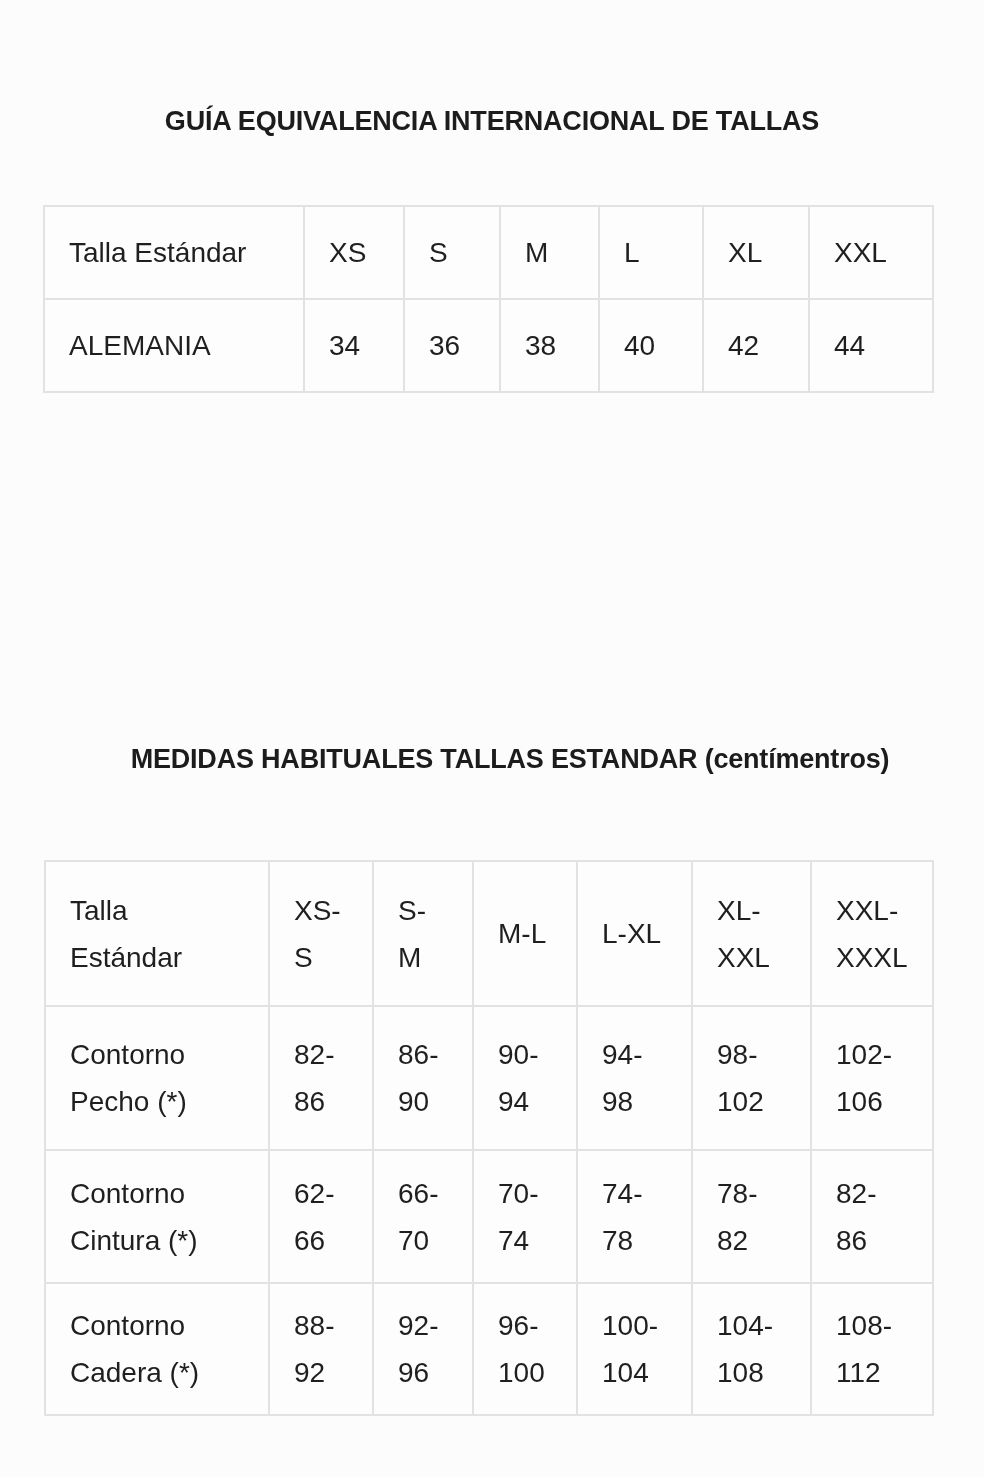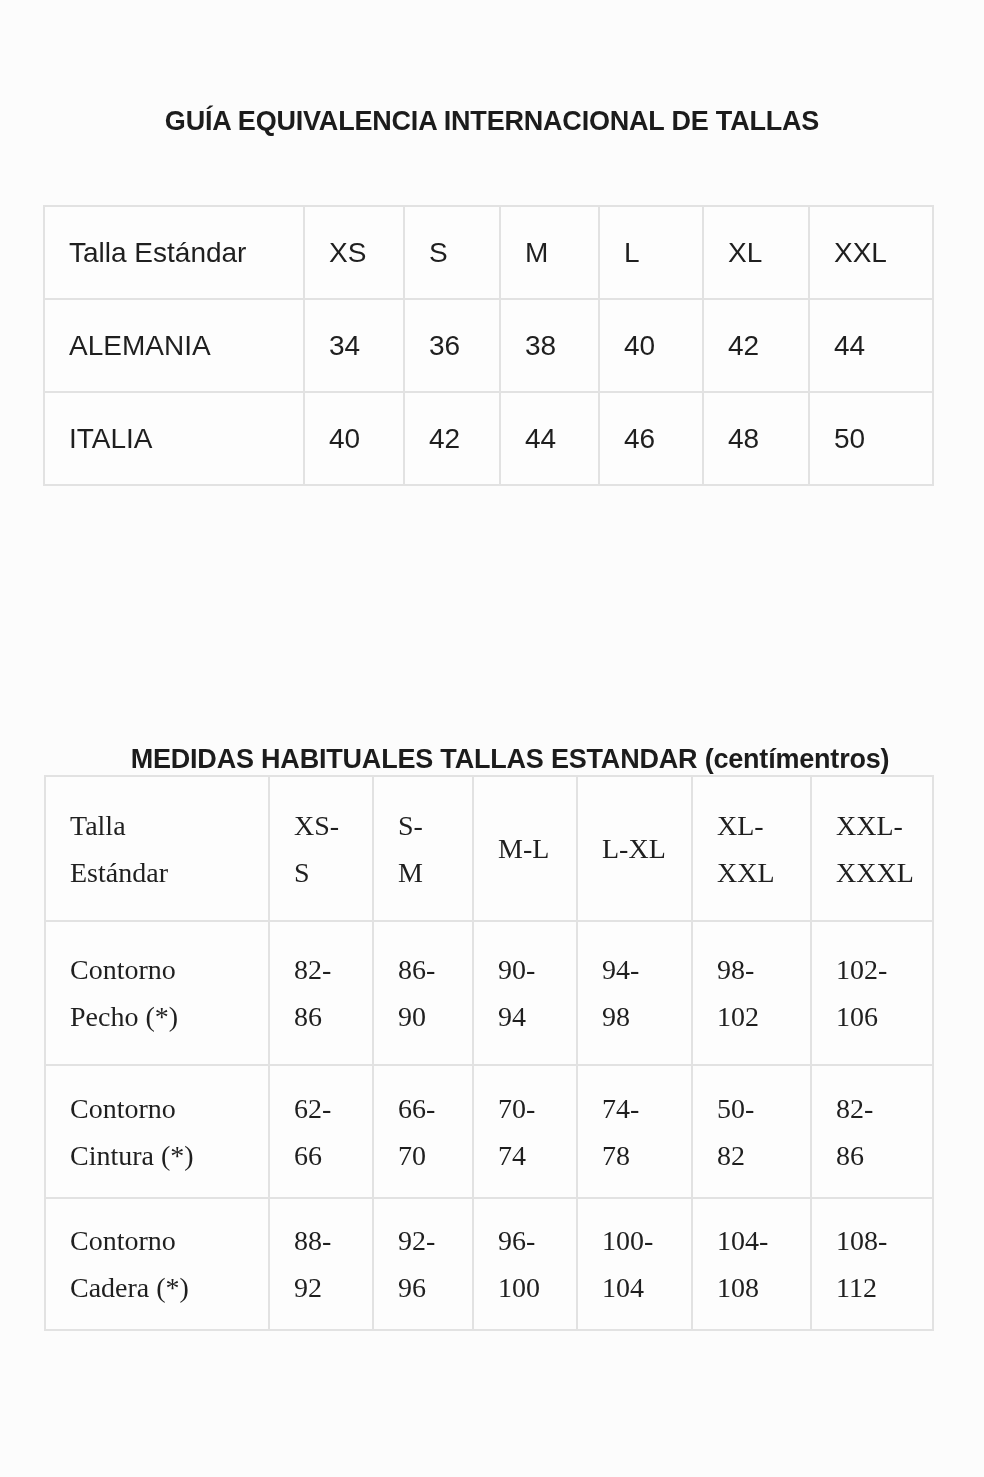--- a/index.html
+++ b/index.html
@@ -30,21 +30,21 @@
     padding: 0 4px 0 24px;
     font-size: 28px; font-weight: 400;
     vertical-align: middle;
     white-space: pre-line;
     overflow: hidden;
     color: #1f1f1f;
   }
   .tbl1 { top: 205px; left: 43px; }
   .tbl1 tr { height: 93px; }
   .tbl1 td { line-height: 34px; }
-  .tbl2 { top: 775px; left: 44px; font-family: Liberation Serif, serif; }
+  .tbl2 { top: 860px; left: 44px; }
   .tbl2 td { line-height: 47px; }
   .tbl2 tr.hrow { height: 145px; }
   .tbl2 tr.r0 { height: 144px; }
   .tbl2 tr.r1 { height: 133px; }
   .tbl2 tr.r2 { height: 132px; }
 </style>
 </head>
 <body>
 
 <h1 class="title t1">GUÍA EQUIVALENCIA INTERNACIONAL DE TALLAS</h1>
@@ -70,29 +70,20 @@
       <td>XXL</td>
     </tr>
     <tr>
       <td>ALEMANIA</td>
       <td>34</td>
       <td>36</td>
       <td>38</td>
       <td>40</td>
       <td>42</td>
       <td>44</td>
-    </tr>
-    <tr>
-      <td>ITALIA</td>
-      <td>40</td>
-      <td>42</td>
-      <td>44</td>
-      <td>46</td>
-      <td>48</td>
-      <td>50</td>
     </tr>
   </tbody>
 </table>
 
 <h2 class="title t2">MEDIDAS HABITUALES TALLAS ESTANDAR (centímentros)</h2>
 
 <table class="tbl tbl2">
   <colgroup>
     <col style="width:224px">
       <col style="width:104px">
@@ -137,21 +128,21 @@
       <td>Contorno
 Cintura (*)</td>
       <td>62-
 66</td>
       <td>66-
 70</td>
       <td>70-
 74</td>
       <td>74-
 78</td>
-      <td>50-
+      <td>78-
 82</td>
       <td>82-
 86</td>
     </tr>
     <tr class="r2">
       <td>Contorno
 Cadera (*)</td>
       <td>88-
 92</td>
       <td>92-

